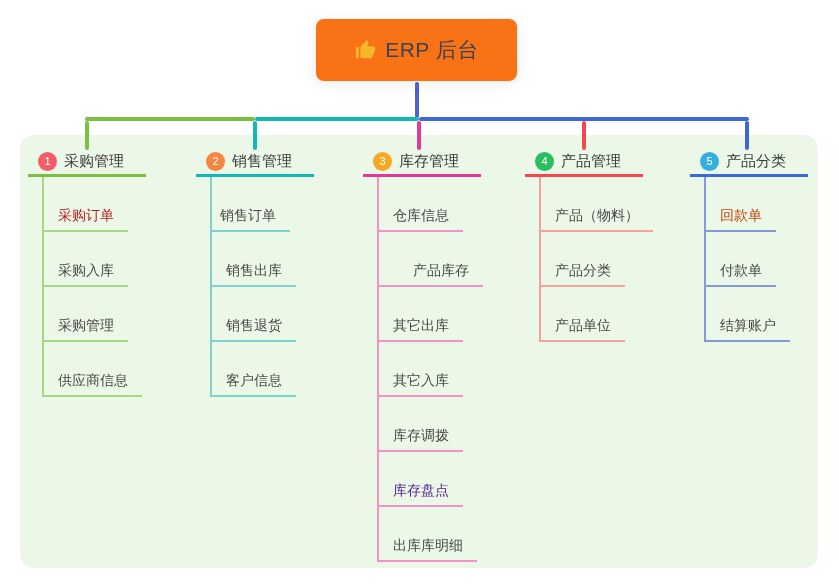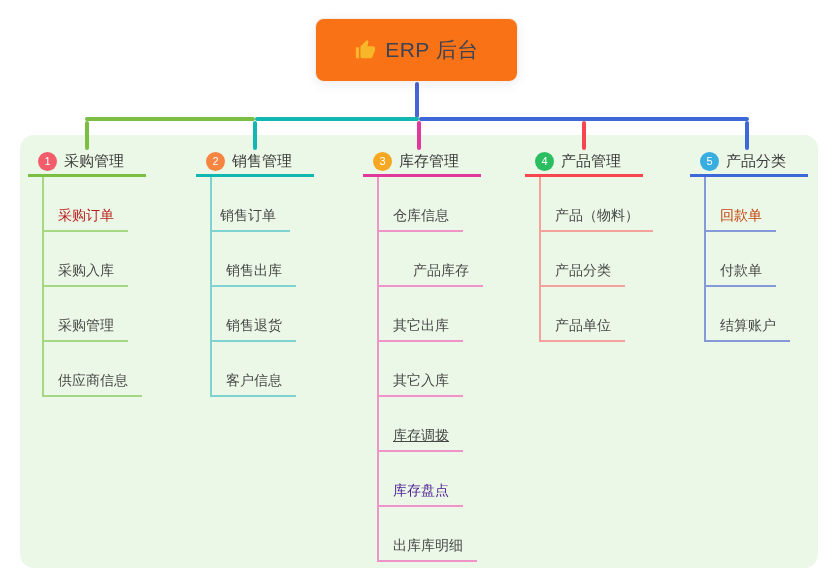--- a/index.html
+++ b/index.html
@@ -105,21 +105,21 @@
       <div class="branch">
     <div class="branch-header" style="left: 363px; top: 148px; width: 118px; border-bottom-color: rgb(224, 57, 155);">
       <div class="badge" style="background: rgb(247, 168, 35);">3</div>
       <div class="branch-title" style="color: rgb(58, 58, 58);">库存管理</div>
     </div>
     <div class="trunk" style="left: 377px; top: 177px; height: 385px; background: rgb(240, 147, 200);"></div>
   <div class="item" style="left: 377px; top: 205px; border-bottom-color: rgb(240, 147, 200); color: rgb(71, 71, 71);">仓库信息</div>
         <div class="item" style="left: 377px; top: 260px; border-bottom-color: rgb(240, 147, 200); color: rgb(71, 71, 71); padding-left: 36px;">产品库存</div>
         <div class="item" style="left: 377px; top: 315px; border-bottom-color: rgb(240, 147, 200); color: rgb(71, 71, 71);">其它出库</div>
         <div class="item" style="left: 377px; top: 370px; border-bottom-color: rgb(240, 147, 200); color: rgb(71, 71, 71);">其它入库</div>
-        <div class="item" style="left: 377px; top: 425px; border-bottom-color: rgb(240, 147, 200); color: rgb(71, 71, 71); text-decoration: underline;">库存调拨</div>
+        <div class="item" style="left: 377px; top: 425px; border-bottom-color: rgb(240, 147, 200); color: rgb(71, 71, 71);">库存调拨</div>
         <div class="item" style="left: 377px; top: 480px; border-bottom-color: rgb(240, 147, 200); color: #4c1d95;">库存盘点</div>
         <div class="item" style="left: 377px; top: 535px; border-bottom-color: rgb(240, 147, 200); color: rgb(71, 71, 71);">出库库明细</div>
       </div>
       <div class="branch">
     <div class="branch-header" style="left: 525px; top: 148px; width: 118px; border-bottom-color: rgb(248, 70, 79);">
       <div class="badge" style="background: rgb(42, 190, 97);">4</div>
       <div class="branch-title" style="color: rgb(58, 58, 58);">产品管理</div>
     </div>
     <div class="trunk" style="left: 539px; top: 177px; height: 165px; background: rgb(245, 162, 156);"></div>
   <div class="item" style="left: 539px; top: 205px; border-bottom-color: rgb(245, 162, 156); color: rgb(71, 71, 71);">产品（物料）</div>

